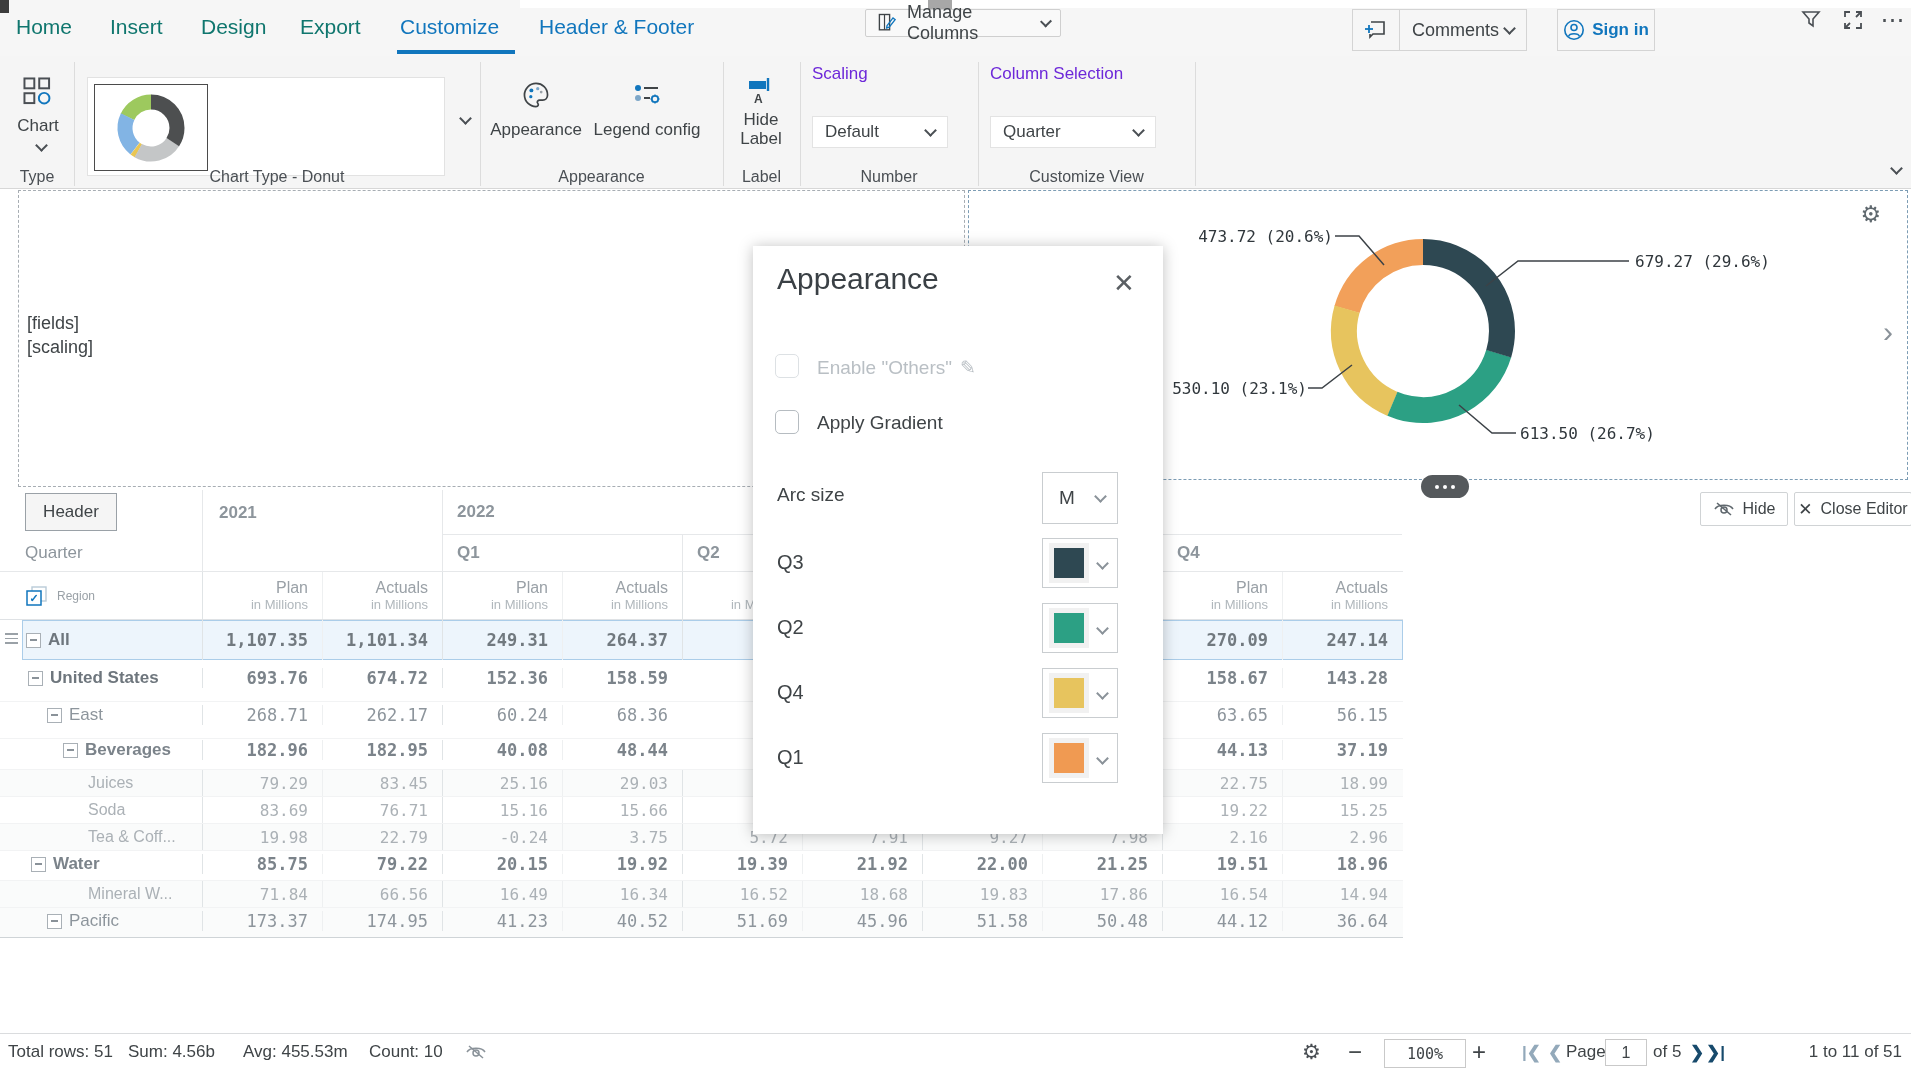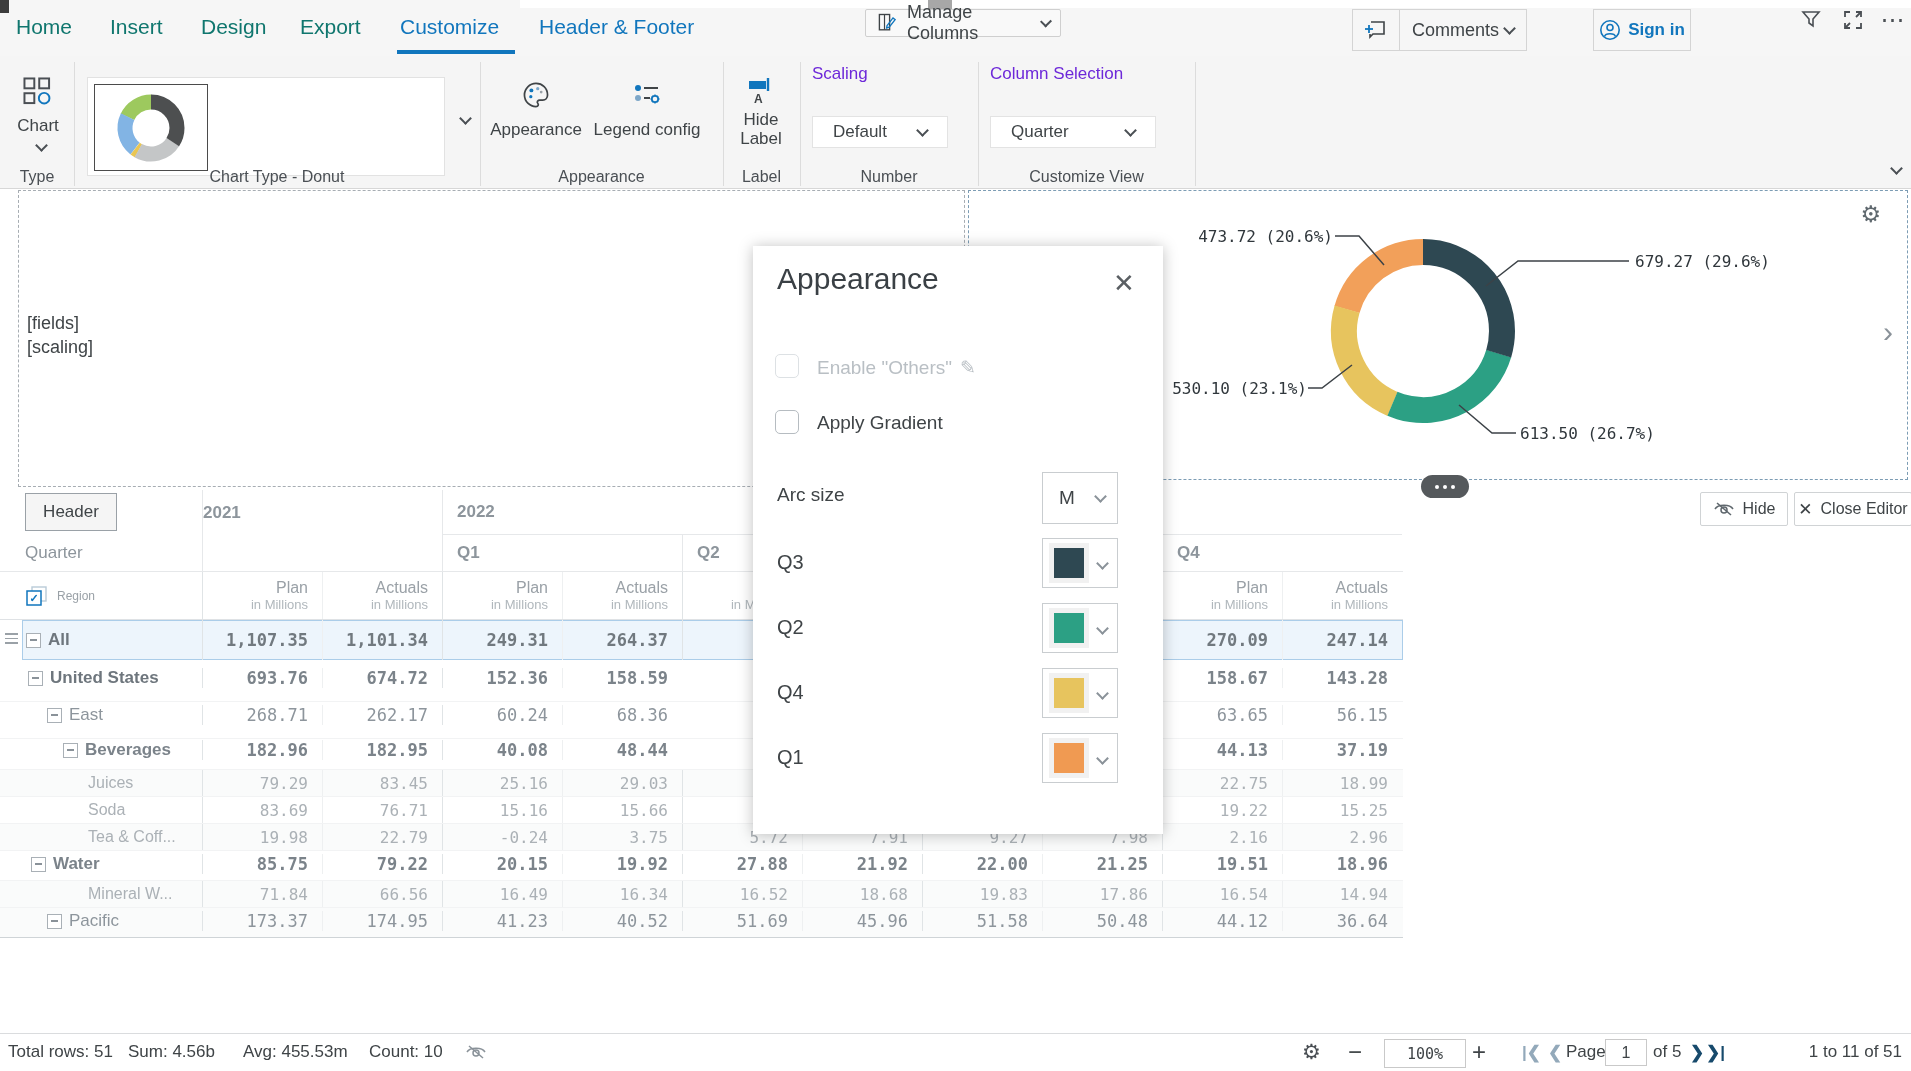--- a/index.html
+++ b/index.html
@@ -16,37 +16,37 @@
   .tab-underline{position:absolute;left:397px;top:50px;width:118px;height:4px;background:#1176bd;}
   .btn-frame{border:1px solid #cfcfcf;background:#f9f9f9;border-radius:2px;box-sizing:border-box;
              display:flex;align-items:center;cursor:pointer;}
   .managecols{position:absolute;left:865px;top:9px;width:196px;height:28px;gap:9px;padding:0 10px;font-size:18px;}
   .chev{display:inline-block;width:7px;height:7px;border-right:2px solid #4a4f54;border-bottom:2px solid #4a4f54;
         transform:rotate(45deg);margin-left:6px;margin-top:-4px;}
   .comments-group{position:absolute;left:1352px;top:9px;height:40px;border:1px solid #d4d4d4;display:flex;align-items:stretch;}
   .cg-icon{width:46px;display:flex;align-items:center;justify-content:center;border-right:1px solid #d4d4d4;cursor:pointer;}
   .cg-text{display:flex;align-items:center;padding:0 12px;font-size:18px;cursor:pointer;}
   .signin{position:absolute;left:1557px;top:9px;width:96px;height:40px;border:1px solid #d4d4d4;
-          display:flex;align-items:center;justify-content:center;gap:7px;color:#1176bd;font-size:17px;font-weight:bold;cursor:pointer;margin-left:36px;}
+          display:flex;align-items:center;justify-content:center;gap:7px;color:#1176bd;font-size:17px;font-weight:bold;cursor:pointer;}
   .top-ico{position:absolute;top:6px;width:30px;height:28px;display:flex;align-items:center;justify-content:center;cursor:pointer;}
   .dots3{font-size:24px;color:#4a4f54;letter-spacing:1px;}
   
   .ribbon{position:absolute;left:0;top:56px;width:1911px;height:133px;background:#f5f5f5;border-bottom:1px solid #d7d7d7;box-sizing:border-box;}
   .rib-div{position:absolute;top:6px;height:124px;width:1px;background:#dcdcdc;}
   .rib-label{position:absolute;top:112px;font-size:16px;color:#4a4f54;text-align:center;}
   .chart-btn{position:absolute;left:12px;top:20px;width:52px;text-align:center;cursor:pointer;}
   .chart-btn .txt{font-size:17px;margin-top:4px;}
   .preview-box{position:absolute;left:87px;top:21px;width:358px;height:99px;background:#fff;border:1px solid #e2e2e2;box-sizing:border-box;cursor:pointer;}
   .thumb{position:absolute;left:6px;top:6px;width:112px;height:85px;border:1px solid #4b4b4b;background:#fff;display:flex;align-items:center;justify-content:center;}
   .preview-chev{position:absolute;left:455px;top:62px;}
   .rib-btn{position:absolute;top:24px;text-align:center;cursor:pointer;}
   .rib-btn .txt{font-size:17px;margin-top:6px;}
   .rib-field-label{position:absolute;top:8px;font-size:17px;color:#6d28d9;}
   .rib-select{position:absolute;top:60px;height:32px;background:#fff;border:1px solid #e3e3e3;box-sizing:border-box;
-              display:flex;align-items:center;justify-content:space-between;padding:0 20px;font-size:17px;cursor:pointer;}
+              display:flex;align-items:center;justify-content:space-between;padding:0 12px;font-size:17px;cursor:pointer;}
   .collapse-chev{position:absolute;left:1886px;top:112px;}
   
   .widget-left{position:absolute;left:18px;top:190px;width:947px;height:297px;border:1px dashed #a7adb3;box-sizing:border-box;background:#fff;}
   .ph{position:absolute;left:8px;font-size:18px;color:#3f4447;}
   .widget-chart{position:absolute;left:968px;top:190px;width:940px;height:290px;border:1px dashed #7c9cb4;box-sizing:border-box;background:#fff;}
   .callout{position:absolute;font-family:"DejaVu Sans Mono",monospace;font-size:16px;color:#30373c;white-space:nowrap;}
   .gear{position:absolute;right:26px;top:10px;font-size:23px;color:#60696f;cursor:pointer;}
   .pill{position:absolute;left:452px;top:284px;width:48px;height:23px;border-radius:12px;background:#55595c;
         display:flex;align-items:center;justify-content:center;gap:4px;cursor:pointer;z-index:5;}
   .pill i{width:4px;height:4px;border-radius:50%;background:#fff;}
@@ -58,21 +58,21 @@
   
   .tablewrap{position:absolute;left:0;top:490px;width:1403px;}
   .header-btn{position:absolute;left:25px;top:3px;width:90px;height:36px;border:1px solid #9aa1a7;background:#f5f5f5;
               display:flex;align-items:center;justify-content:center;font-size:17px;color:#3f4447;cursor:pointer;z-index:3;}
   .trow{display:flex;position:relative;box-sizing:border-box;}
   .lcell{width:202px;box-sizing:border-box;display:flex;align-items:center;position:relative;z-index:1;}
   .vcell{width:120px;box-sizing:border-box;text-align:right;padding-right:14px;font-family:"DejaVu Sans Mono",monospace;
          border-left:1px solid #eef0f1;position:relative;z-index:1;display:flex;flex-direction:column;justify-content:center;align-items:flex-end;}
   .vcell.gb{border-left-color:#e0e4e6;}
   .hA{height:45px;} .hB{height:37px;border-bottom:1px solid #e6e8ea;} .hC{height:48px;border-bottom:1px solid #dfe2e5;}
-  .yearcell{box-sizing:border-box;font-size:17px;font-weight:bold;color:#8d959c;display:flex;align-items:center;}
+  .yearcell{box-sizing:border-box;font-size:17px;font-weight:bold;color:#8d959c;display:flex;align-items:center;padding-left:16px;}
   .qcell{box-sizing:border-box;font-size:17px;font-weight:bold;color:#8d959c;display:flex;align-items:center;padding-left:14px;}
   .subhdr{font-size:16px;color:#9aa1a7;font-family:"Liberation Sans",sans-serif;}
   .subhdr .unit{font-size:13px;color:#b0b7bc;}
   .quarter-lbl{font-size:17px;color:#8d959c;padding-left:25px;}
   .region-lbl{font-size:12px;color:#9aa1a7;margin-left:8px;}
   .expico{width:13px;height:13px;border:1px solid #a9b0b6;background:#fff;display:inline-flex;align-items:center;justify-content:center;
           flex:none;margin-right:7px;cursor:pointer;}
   .expico i{display:block;width:7px;height:1.5px;background:#8a9299;}
   .handle{position:absolute;left:5px;top:13px;width:13px;z-index:2;cursor:grab;}
   .handle i{display:block;height:1.6px;background:#9aa1a7;margin-bottom:3px;}
@@ -509,21 +509,21 @@
           <div class="lcell" style="padding-left: 31px;">
             <span class="expico">
               <i></i>
             </span>
             <span class="lab-bold">Water</span>
           </div>
           <div class="vcell v-bold gb">85.75</div>
           <div class="vcell v-bold">79.22</div>
           <div class="vcell v-bold gb">20.15</div>
           <div class="vcell v-bold">19.92</div>
-          <div class="vcell v-bold gb">27.88</div>
+          <div class="vcell v-bold gb">19.39</div>
           <div class="vcell v-bold">21.92</div>
           <div class="vcell v-bold gb">22.00</div>
           <div class="vcell v-bold">21.25</div>
           <div class="vcell v-bold gb">19.51</div>
           <div class="vcell v-bold">18.96</div>
         </div>
         <div class="trow rb r-shaded" style="height: 27px;">
           <div class="lcell" style="padding-left: 88px;">
             <span class="lab-leaf">Mineral W...</span>
           </div>

